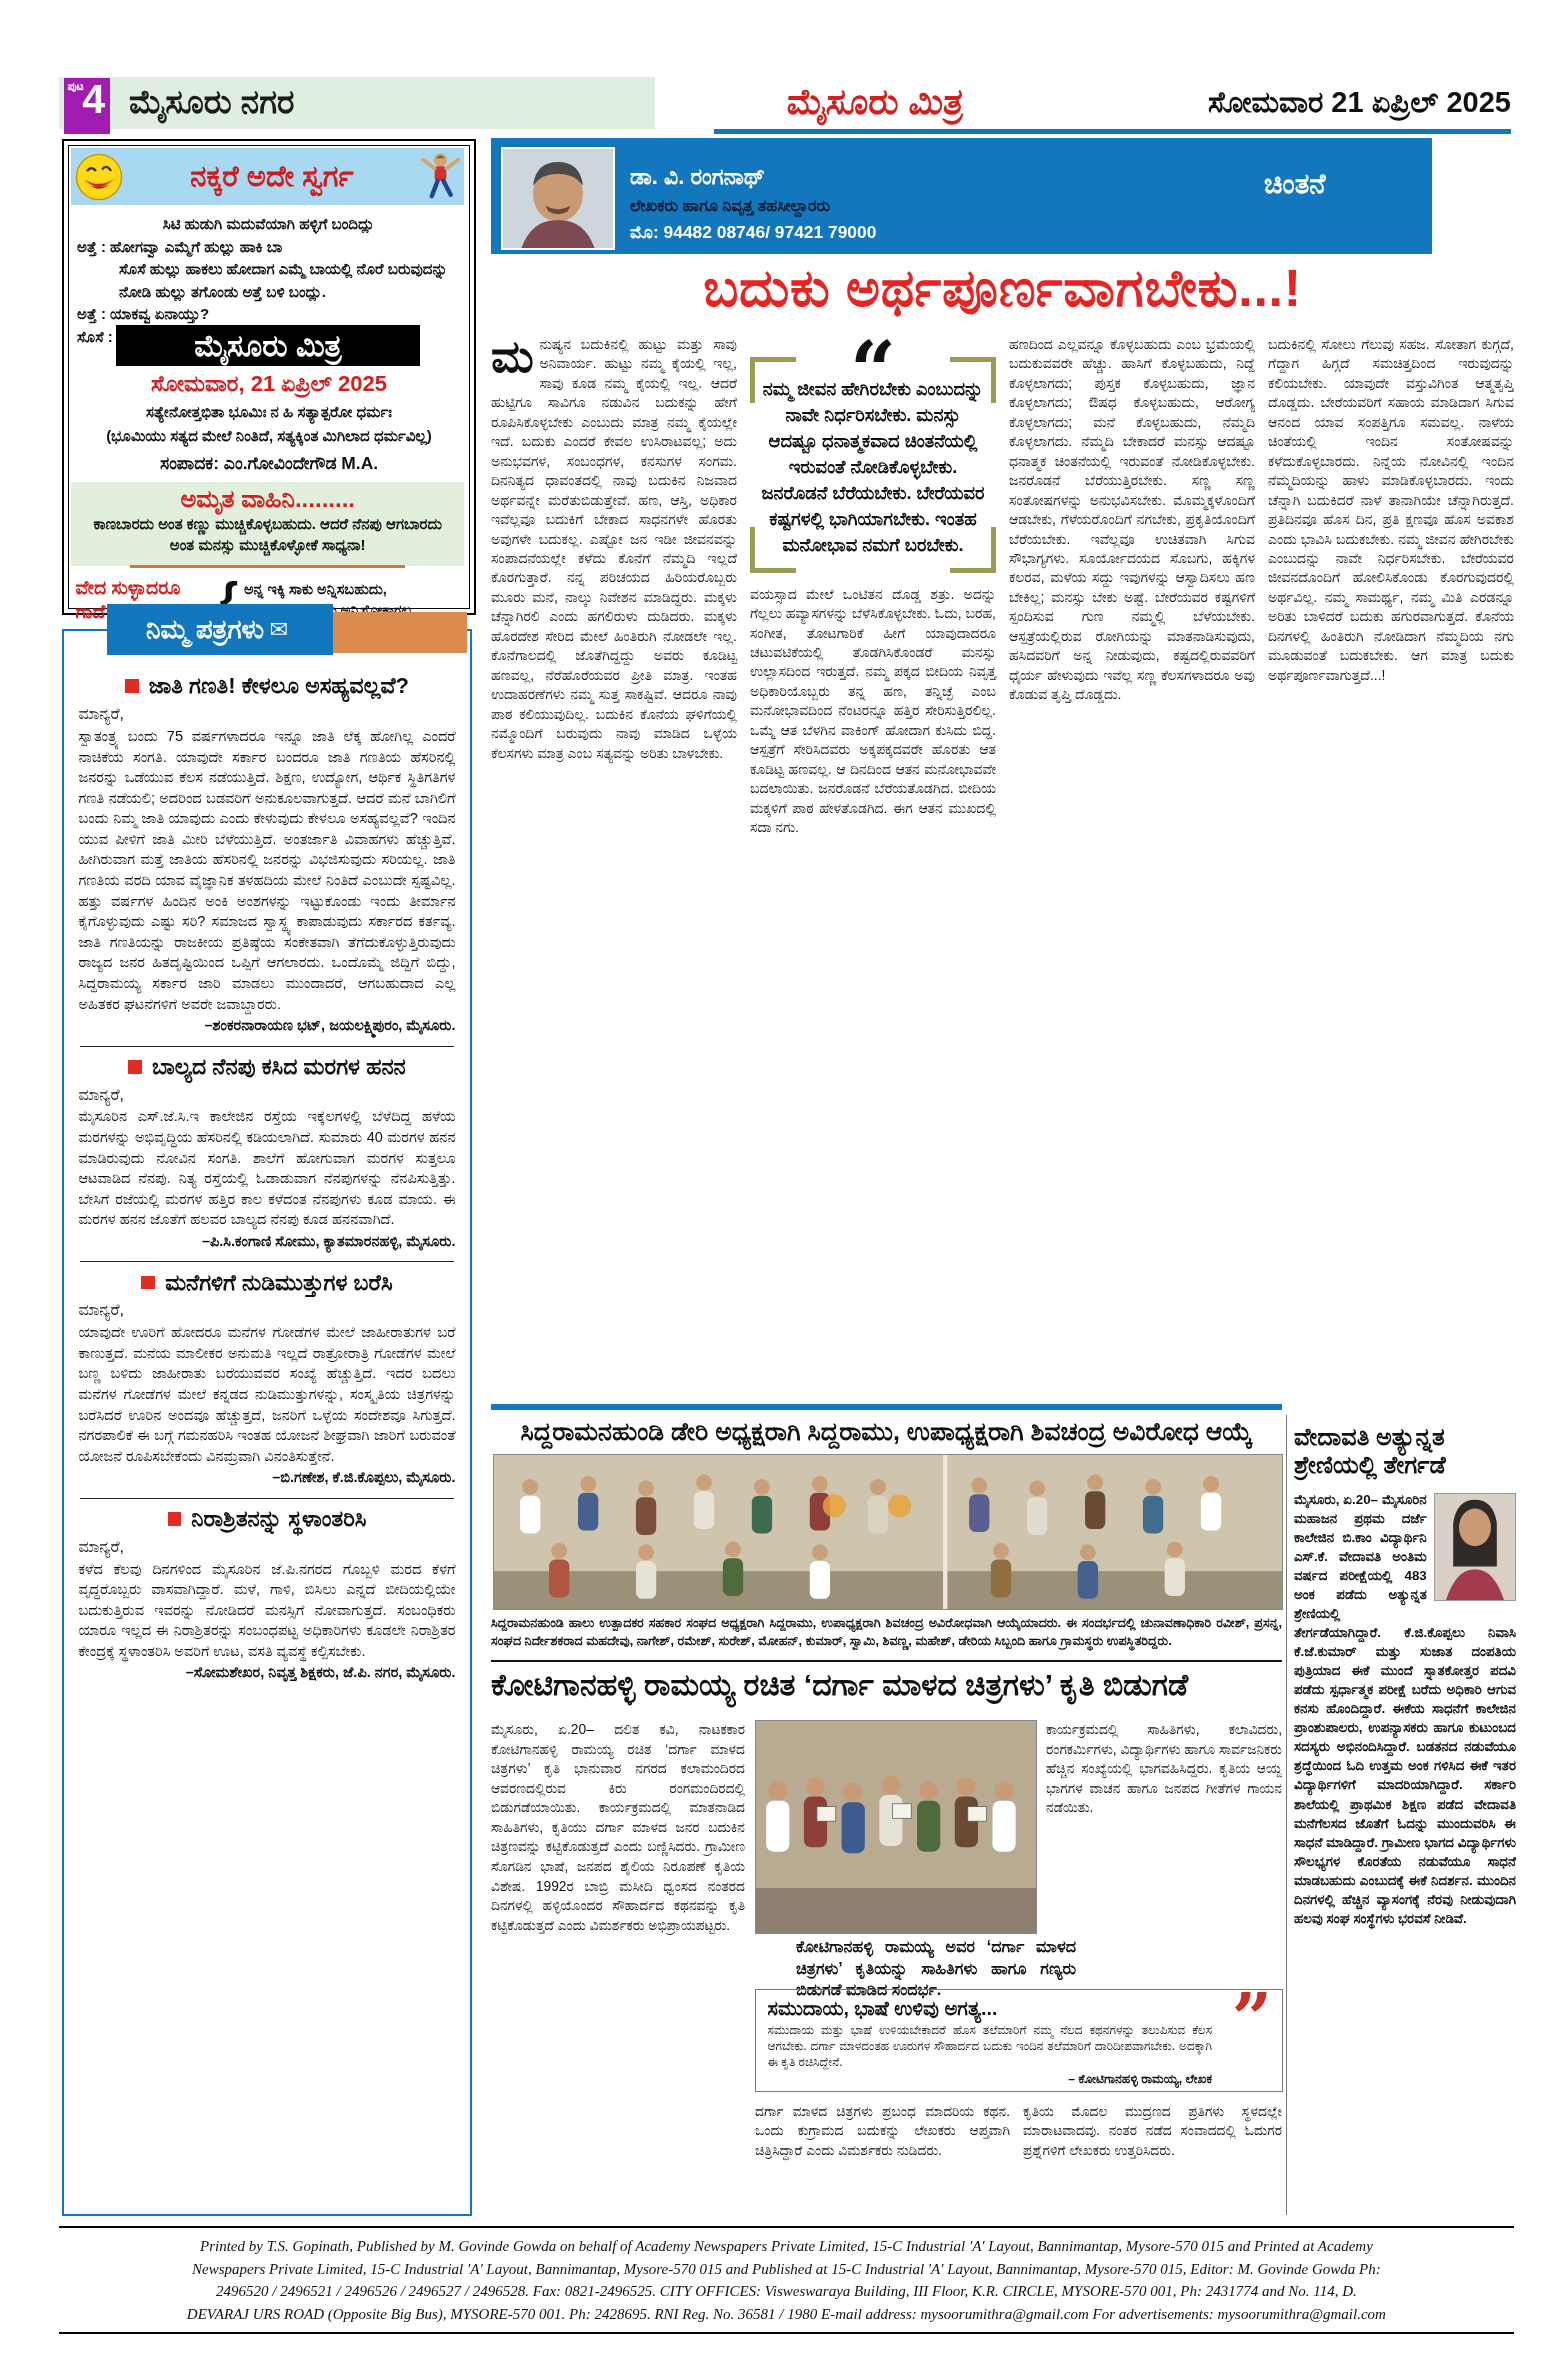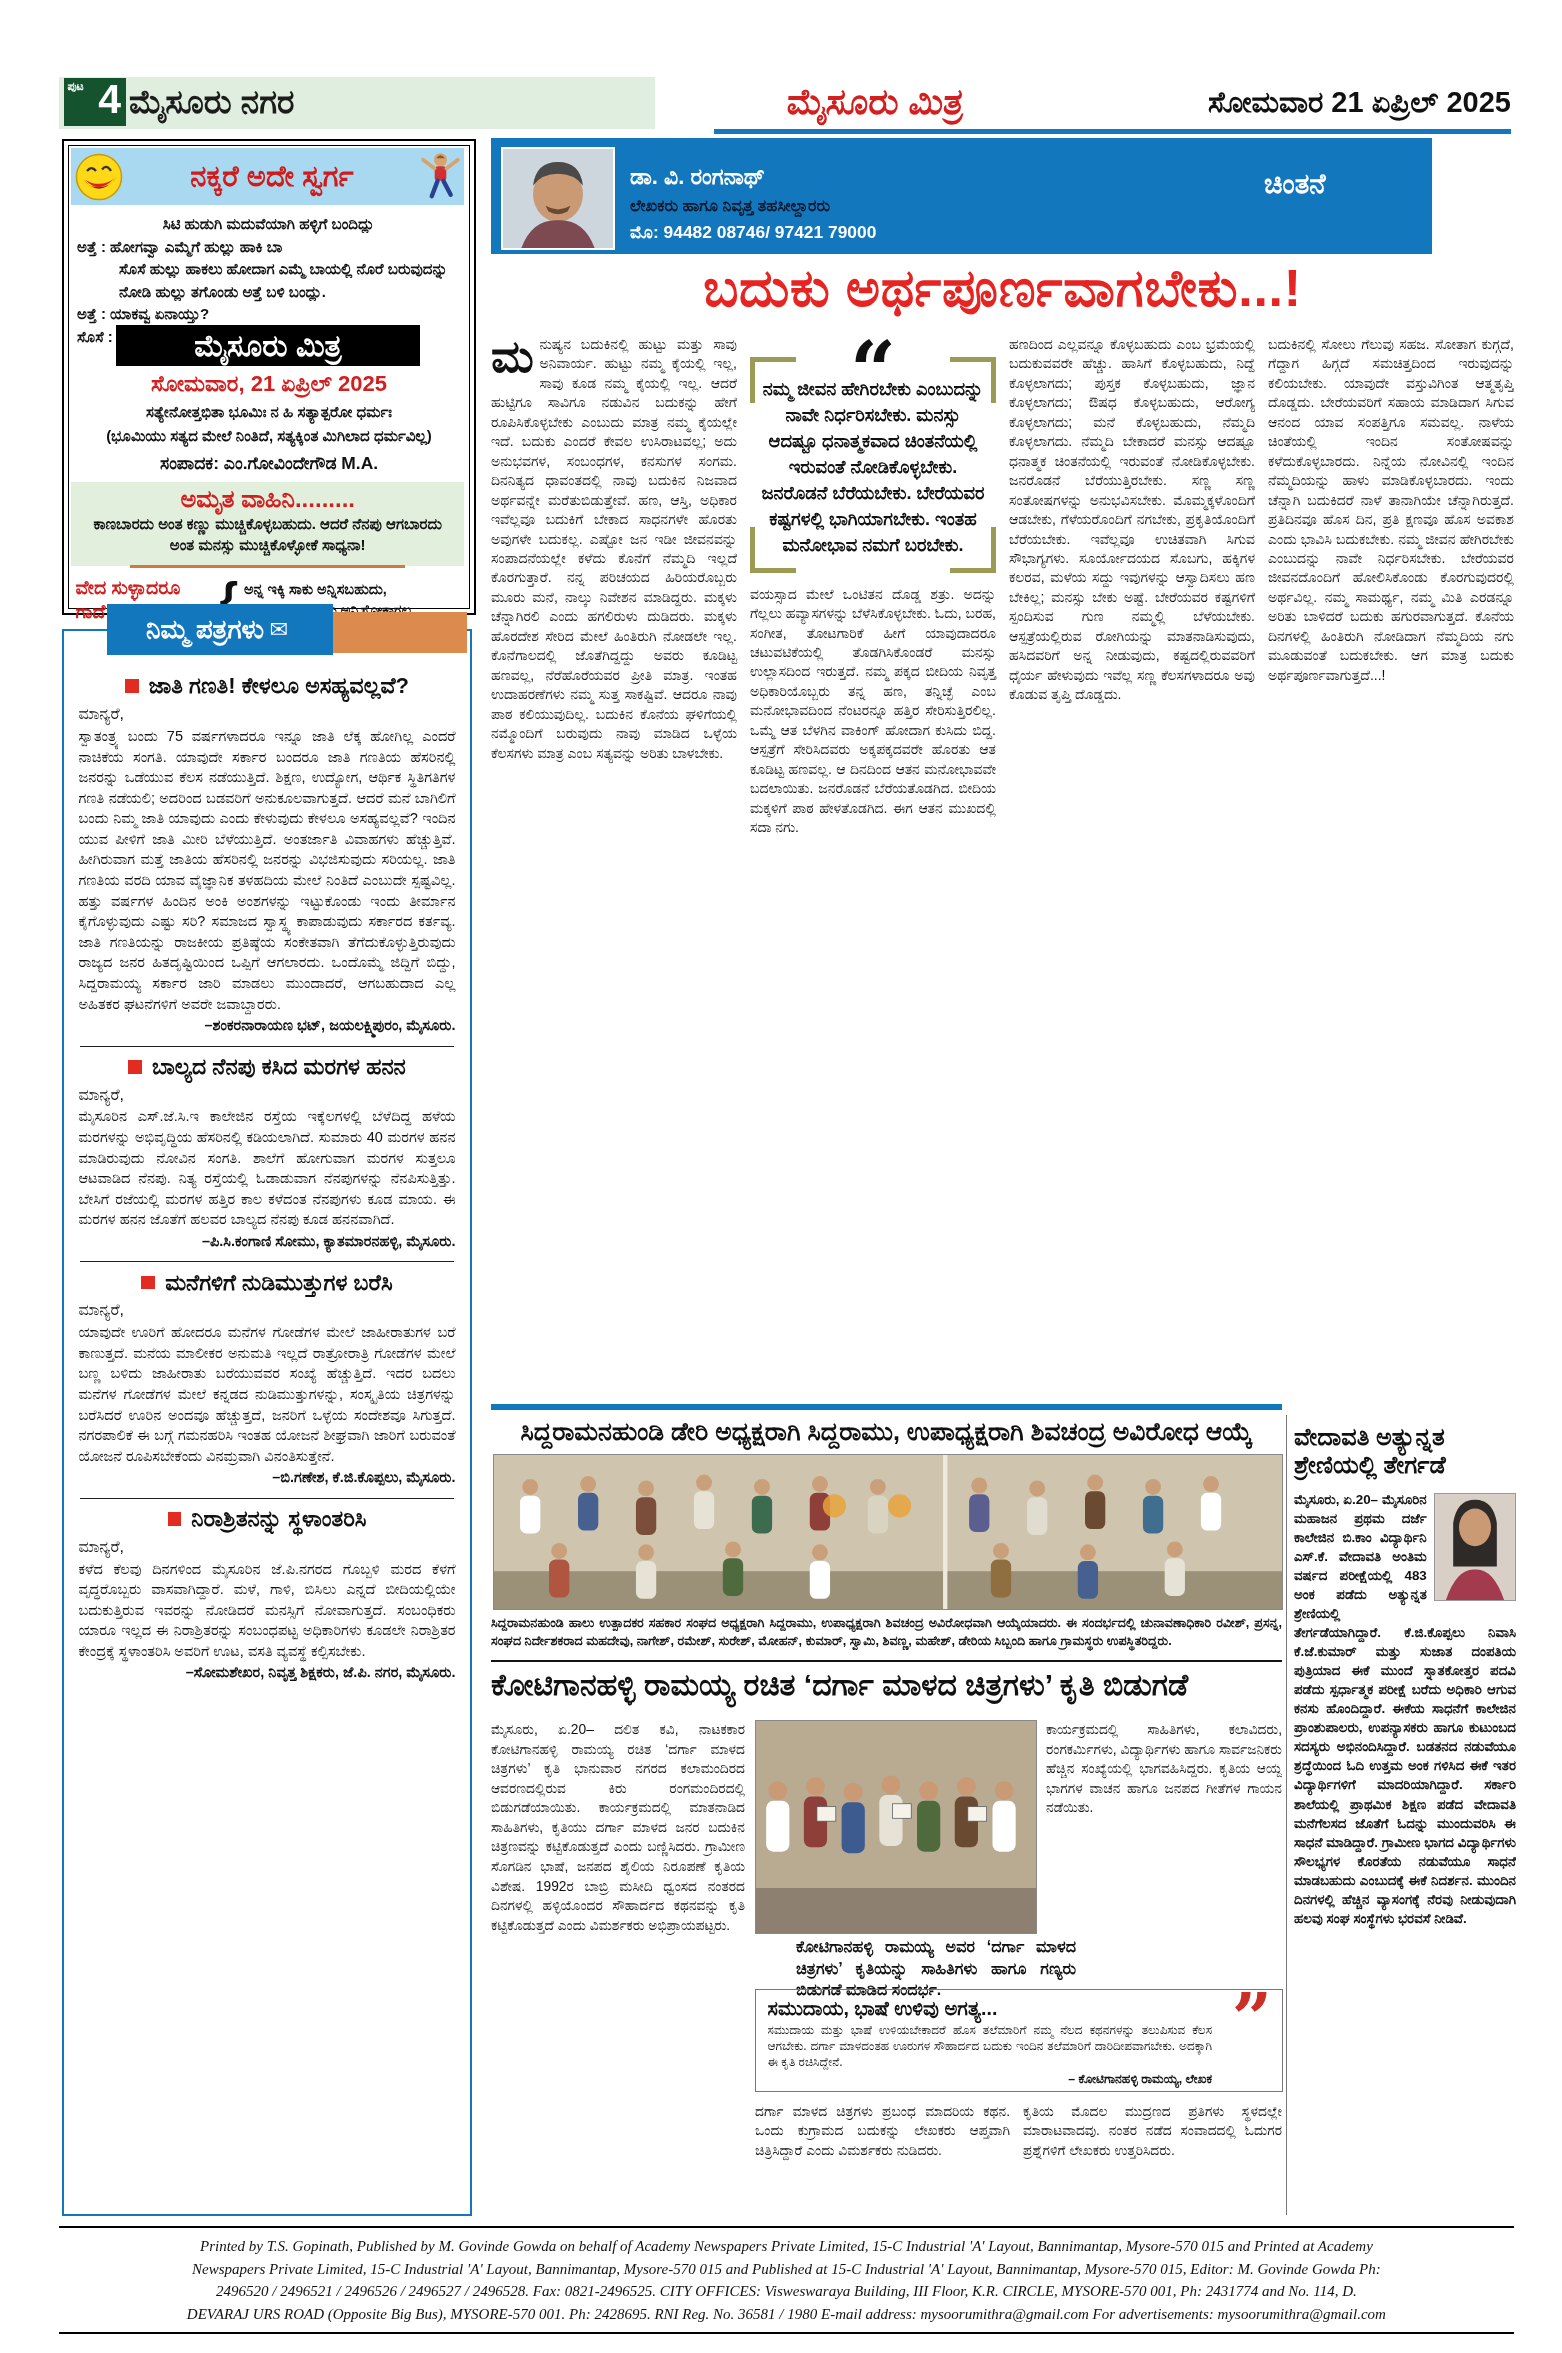--- a/index.html
+++ b/index.html
@@ -1,21 +1,21 @@
 <!DOCTYPE html>
 <html style="font-size:11.6px"><head>
 <meta charset="utf-8">
 <style>
   html,body{margin:0;padding:0;background:#ffffff;}
   body{width:1562px;height:2354px;position:relative;font-family:"Liberation Sans","DejaVu Sans",sans-serif;color:#111;}
   .abs{position:absolute;}
 
   
   .hdr-green{left:59px;top:77px;width:596px;height:52px;background:#dfeede;}
-  .hdr-redbox{left:64px;top:78px;width:46px;height:48px;background:#14532d;color:#fff;padding-left:16px;}
+  .hdr-redbox{left:64px;top:78px;width:46px;height:56px;background:#a21caf;color:#fff;}
   .hdr-redbox .pl{position:absolute;left:3.6px;top:2.2px;font-size:11px;font-weight:bold;}
   .hdr-redbox .pn{position:absolute;right:5px;top:1.4px;font-size:41px;font-weight:bold;line-height:1;}
   .hdr-section{left:129px;top:83px;font-size:33px;font-weight:bold;color:#1c1c1c;}
   .hdr-script{left:787px;top:81px;font-size:36px;font-weight:bold;color:#d2201f;transform:skewX(-5deg);}
   .hdr-date{left:1087px;top:86px;width:424px;text-align:right;font-size:29px;font-weight:bold;}
   .hdr-rule{left:714px;top:129px;width:797px;height:5px;background:#1377be;}
 
   
   .jkbox{left:62px;top:139px;width:410px;height:472px;border:2.9px solid #000;outline:0.7px solid #000;outline-offset:-7.2px;background:#fff;}
   .jk-head{position:absolute;left:7.2px;top:7.2px;width:393px;height:57px;background:#a9d9f1;display:flex;align-items:center;}

